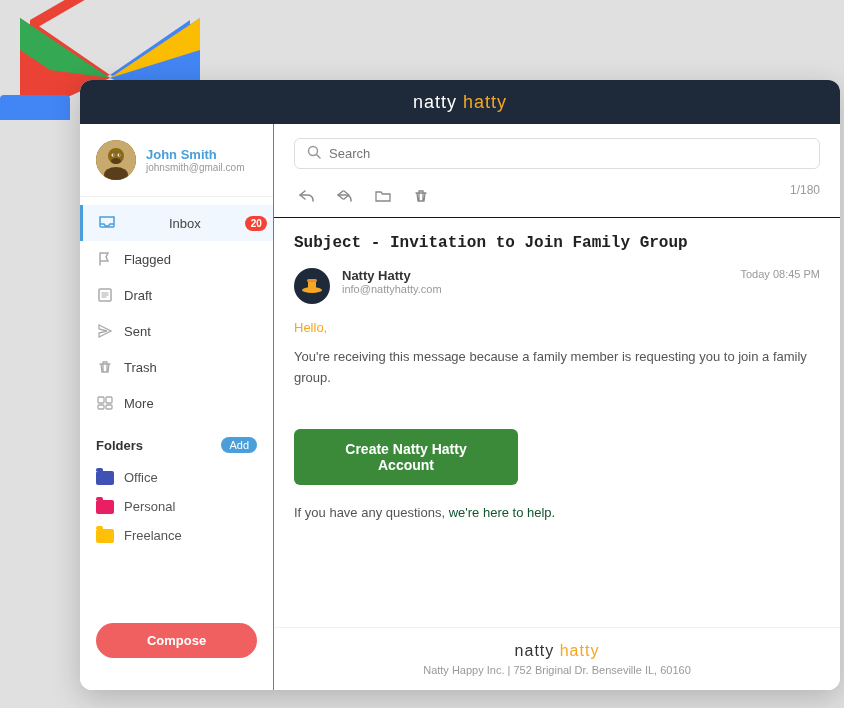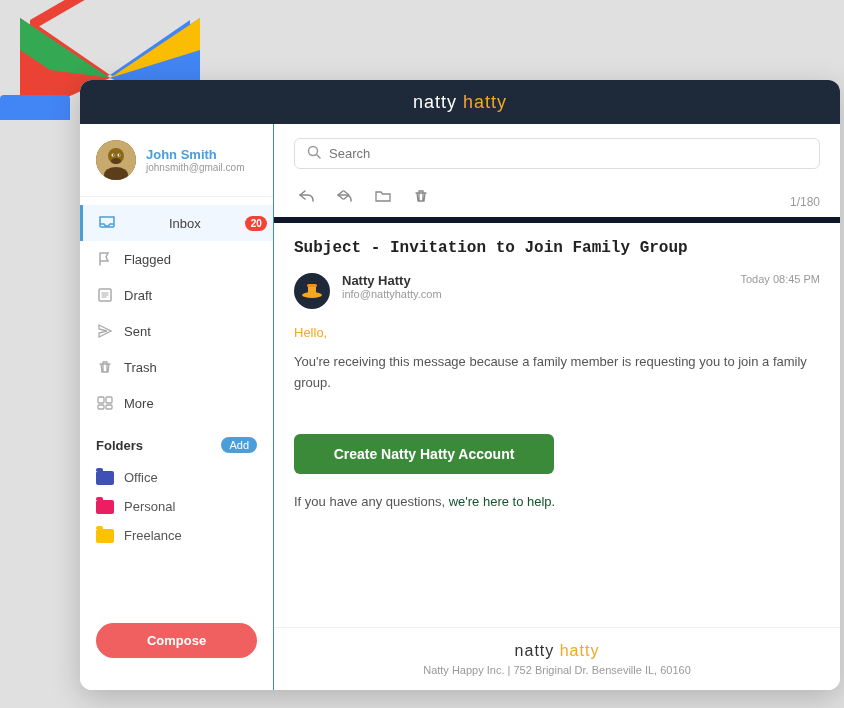--- a/index.html
+++ b/index.html
@@ -258,23 +258,23 @@
       outline: none;
       font-size: 13px;
       color: #333;
       flex: 1;
       background: transparent;
     }
 
     
     .email-toolbar {
       display: flex;
-      align-items: flex-end;
+      align-items: flex-start;
       padding: 4px 20px 8px 20px;
-      border-bottom: 6px solid #0f172a;
+      border-bottom: 1px solid #0f172a;
     }
     .toolbar-icons {
       display: flex;
       gap: 12px;
       flex: 1;
     }
     .toolbar-icon {
       width: 26px;
       height: 26px;
       display: flex;
@@ -351,21 +351,21 @@
       display: block;
       background: #3a8a3a;
       color: white;
       border: none;
       border-radius: 6px;
       padding: 12px 24px;
       font-size: 14px;
       font-weight: 600;
       cursor: pointer;
       margin-bottom: 20px;
-      width: 260px;
+      width: 224px;
     }
     .email-footer-text {
       font-size: 13px;
       color: #555;
     }
     .email-footer-link {
       color: #14532d;
       text-decoration: none;
     }
 

